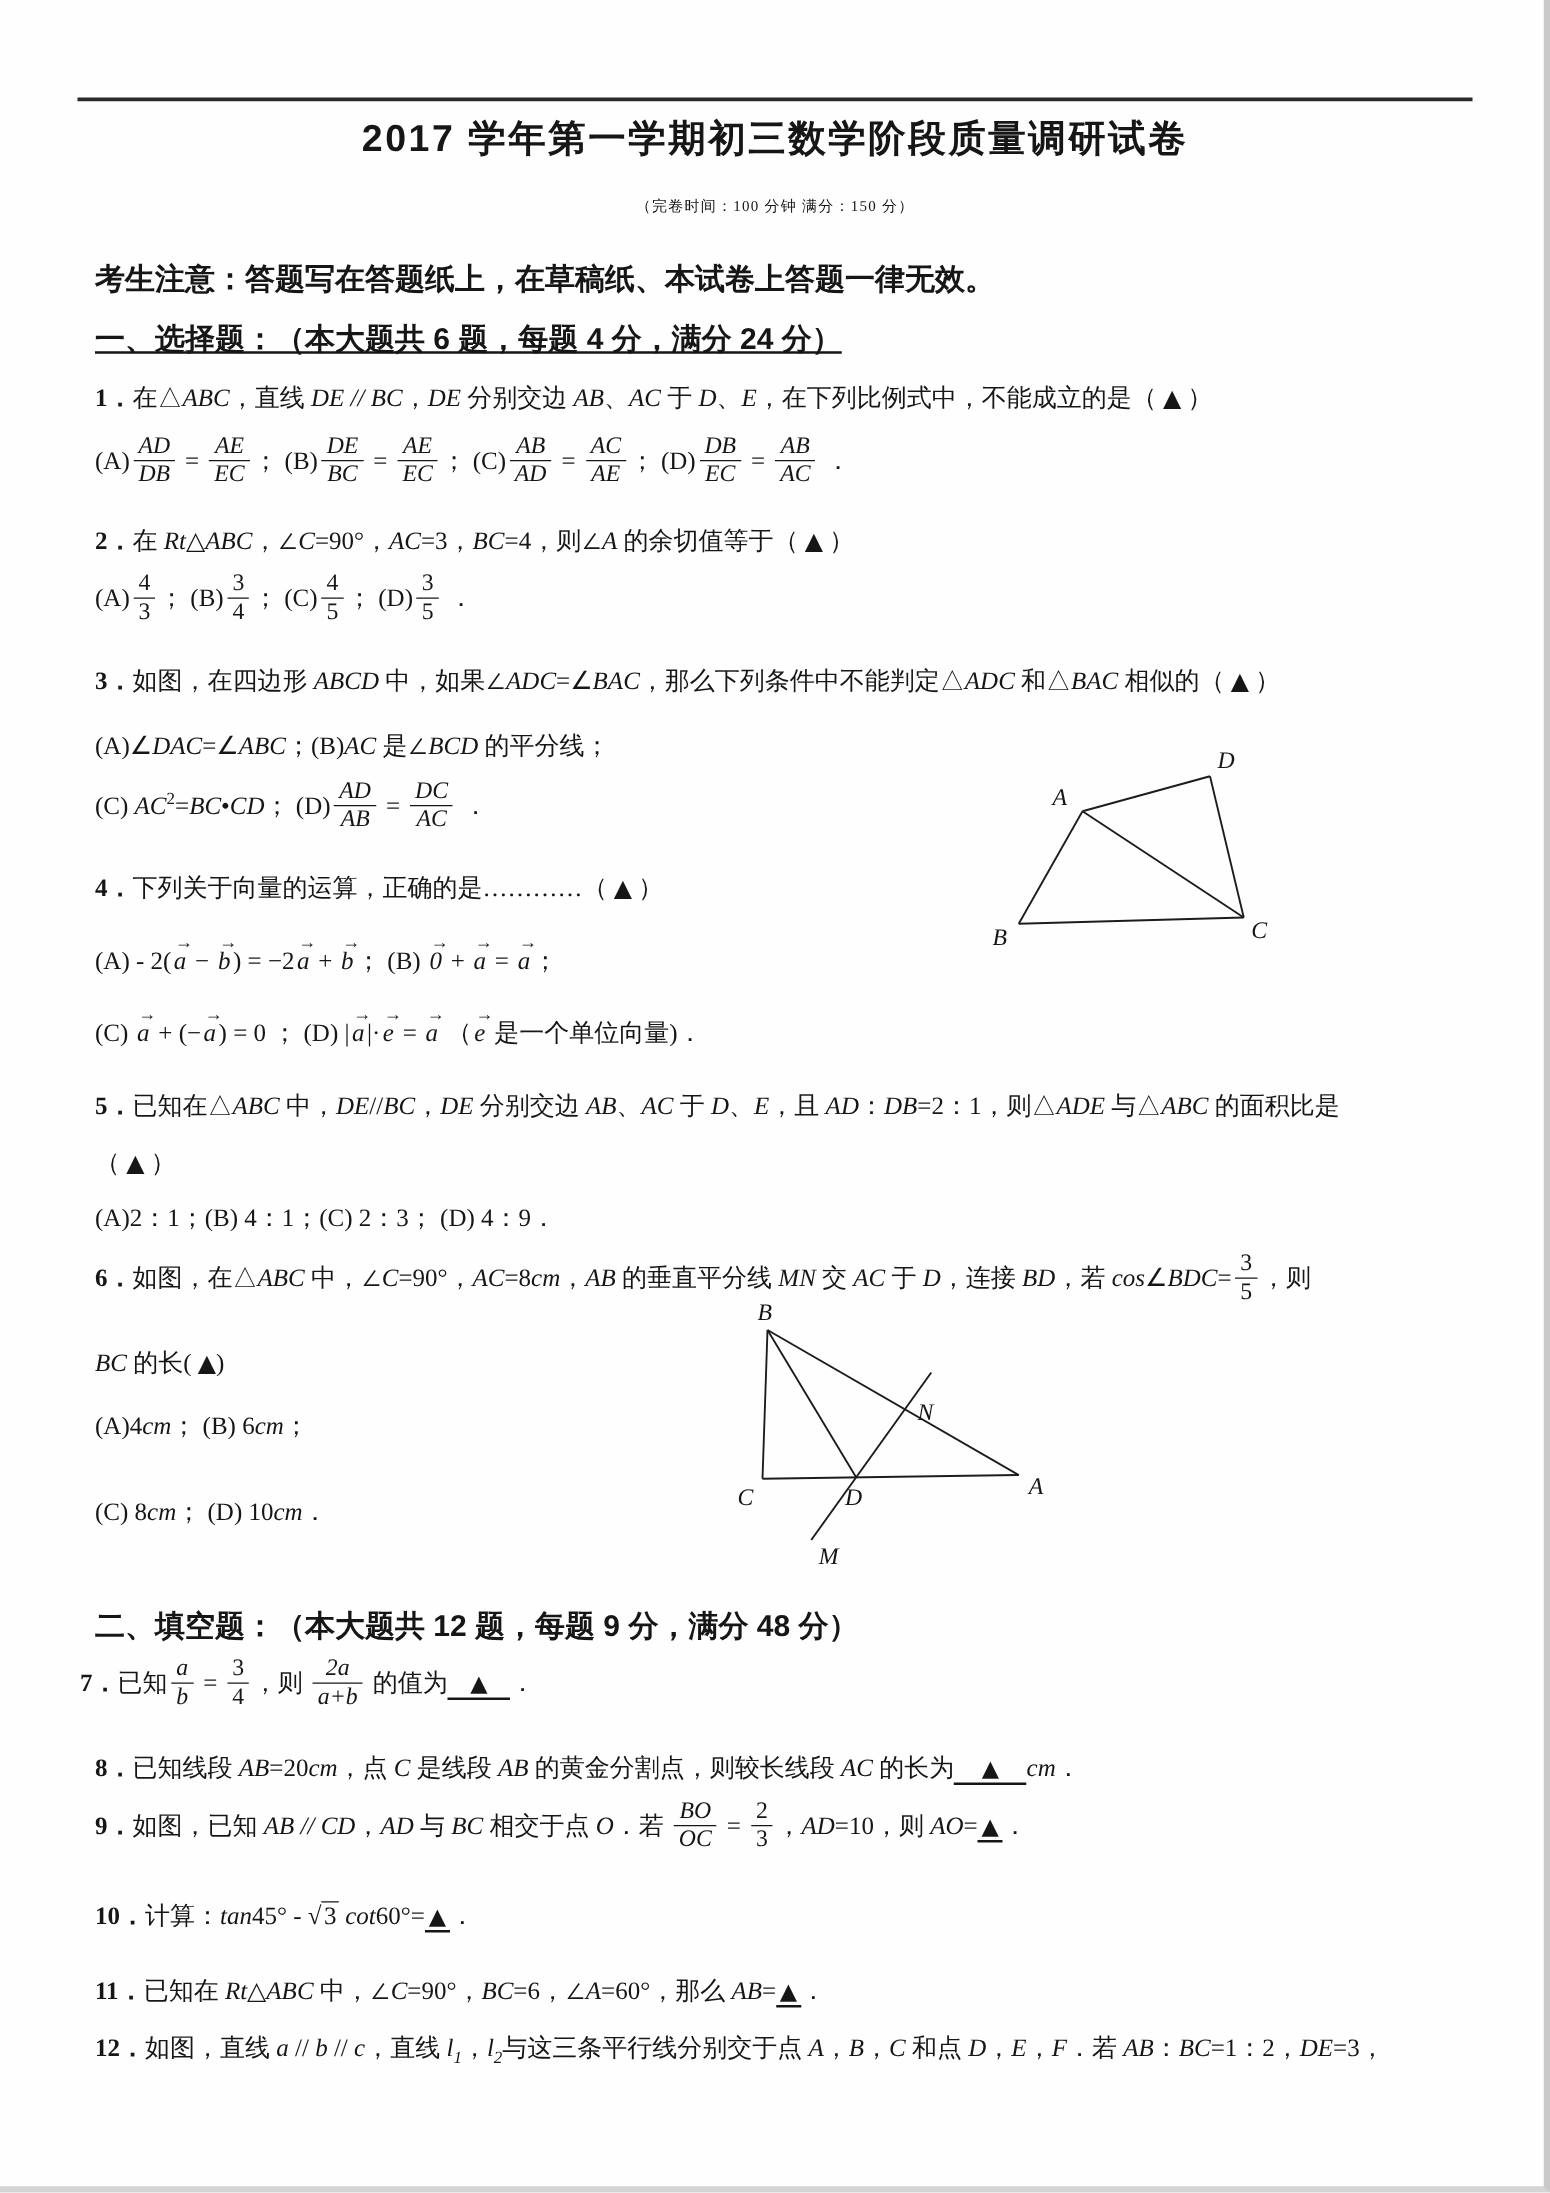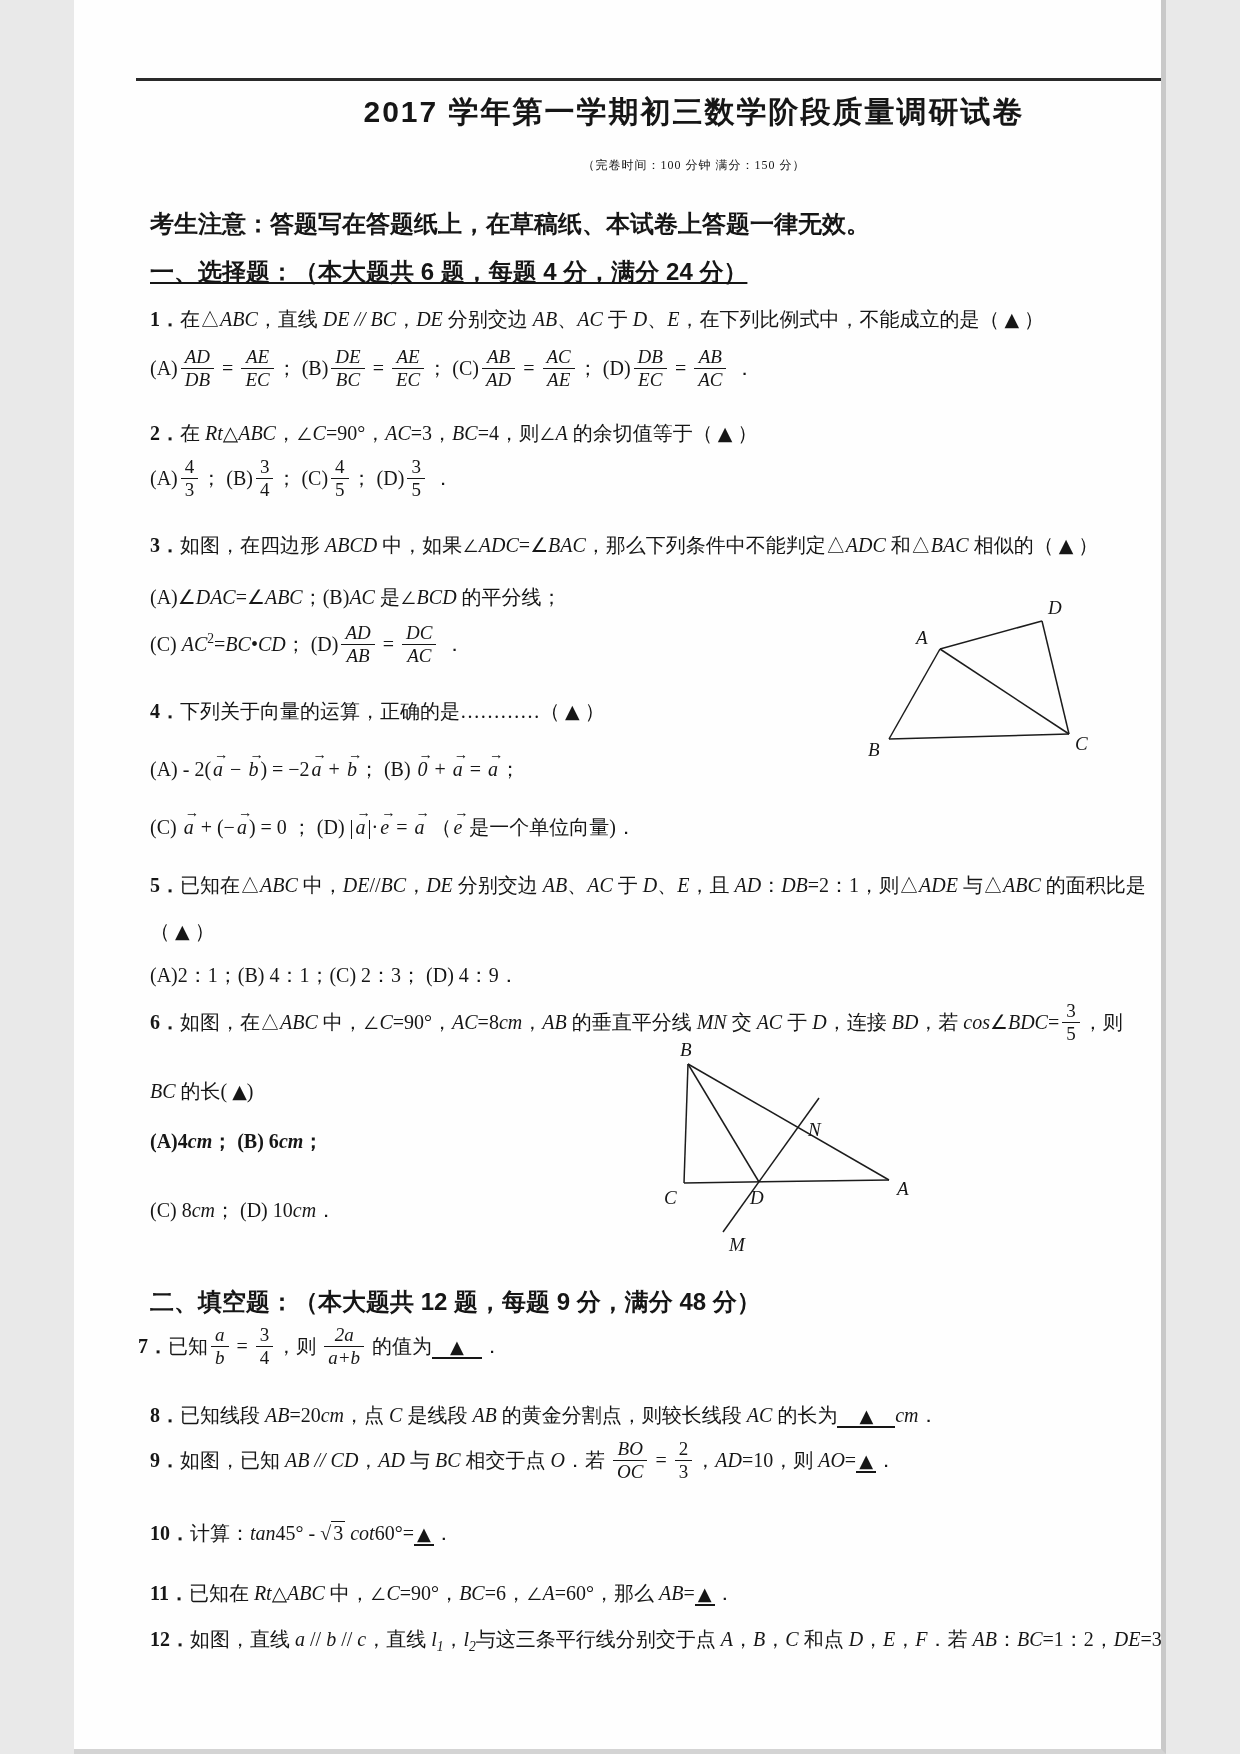--- a/index.html
+++ b/index.html
@@ -1,18 +1,18 @@
 <!DOCTYPE html>
 <html><head>
 <meta charset="utf-8">
 <style>
   html,body{margin:0;padding:0;background:#e9e9e9;}
   .page{
     position:relative;
-    width:1092px;height:1754px;
+    width:1240px;height:1754px;
     margin:0 auto;
     background:#fefefe;
     box-sizing:border-box;
     border-right:5px solid #c9c9c9;
     border-bottom:5px solid #d4d4d4;
     overflow:hidden;
     color:#161616;
     font-family:"Liberation Serif", serif;
   }
   .blk{
@@ -127,21 +127,21 @@
       <div class="blk " style="top: 756px; left: 76px;"><span class="t">(A) - 2(</span><span class="vec"><span class="ar">→</span><span>a</span></span><span class="t"> − </span><span class="vec"><span class="ar">→</span><span>b</span></span><span class="t">) = −2</span><span class="vec"><span class="ar">→</span><span>a</span></span><span class="t"> + </span><span class="vec"><span class="ar">→</span><span>b</span></span><span class="t">；  (B) </span><span class="vec"><span class="ar">→</span><span>0</span></span><span class="t"> + </span><span class="vec"><span class="ar">→</span><span>a</span></span><span class="t"> = </span><span class="vec"><span class="ar">→</span><span>a</span></span><span class="t">；</span></div>
       <div class="blk " style="top: 814px; left: 76px;"><span class="t">(C) </span><span class="vec"><span class="ar">→</span><span>a</span></span><span class="t"> + (−</span><span class="vec"><span class="ar">→</span><span>a</span></span><span class="t">) = 0 ；   (D) |</span><span class="vec"><span class="ar">→</span><span>a</span></span><span class="t">|·</span><span class="vec"><span class="ar">→</span><span>e</span></span><span class="t"> = </span><span class="vec"><span class="ar">→</span><span>a</span></span><span class="t">   （</span><span class="vec"><span class="ar">→</span><span>e</span></span><span class="t"> 是一个单位向量)．</span></div>
       <div class="blk " style="top: 872px; left: 76px;"><span class="bnum">5．</span><span class="t">已知在△</span><span class="i">ABC</span><span class="t"> 中，</span><span class="i">DE</span><span class="t">//</span><span class="i">BC</span><span class="t">，</span><span class="i">DE</span><span class="t"> 分别交边 </span><span class="i">AB</span><span class="t">、</span><span class="i">AC</span><span class="t"> 于 </span><span class="i">D</span><span class="t">、</span><span class="i">E</span><span class="t">，且 </span><span class="i">AD</span><span class="t">：</span><span class="i">DB</span><span class="t">=2：1，则△</span><span class="i">ADE</span><span class="t"> 与△</span><span class="i">ABC</span><span class="t"> 的面积比是</span></div>
       <div class="blk " style="top: 918px; left: 76px;"><span class="t">（  </span><span class="mark">▲</span><span class="t">  ）</span></div>
       <div class="blk " style="top: 962px; left: 76px;"><span class="t">(A)2：1；(B) 4：1；(C) 2：3；   (D) 4：9．</span></div>
       <div class="blk " style="top: 1002px; left: 76px;"><span class="bnum">6．</span><span class="t">如图，在△</span><span class="i">ABC</span><span class="t"> 中，∠</span><span class="i">C</span><span class="t">=90°，</span><span class="i">AC</span><span class="t">=8</span><span class="i">cm</span><span class="t">，</span><span class="i">AB</span><span class="t"> 的垂直平分线 </span><span class="i">MN</span><span class="t"> 交 </span><span class="i">AC</span><span class="t"> 于 </span><span class="i">D</span><span class="t">，连接 </span><span class="i">BD</span><span class="t">，若 </span><span class="i">cos</span><span class="t">∠</span><span class="i">BDC</span><span class="t">=</span><span class="frac">
           <span class="fn">3</span>
           <span class="fd">5</span>
         </span><span class="t">，则</span></div>
       <div class="blk " style="top: 1078px; left: 76px;"><span class="i">BC</span><span class="t"> 的长(  </span><span class="mark">▲</span><span class="t">)</span></div>
-      <div class="blk " style="top: 1128px; left: 76px; font-weight: bold;"><span class="t">(A)4</span><span class="i">cm</span><span class="t">；    (B) 6</span><span class="i">cm</span><span class="t">；</span></div>
+      <div class="blk " style="top: 1128px; left: 76px;"><span class="t">(A)4</span><span class="i">cm</span><span class="t">；    (B) 6</span><span class="i">cm</span><span class="t">；</span></div>
       <div class="blk " style="top: 1197px; left: 76px;"><span class="t">(C) 8</span><span class="i">cm</span><span class="t">；  (D) 10</span><span class="i">cm</span><span class="t">．</span></div>
       <div class="blk heading" style="top: 1286px; left: 76px;"><span class="t">二、填空题：（本大题共 12 题，每题 9 分，满分 48 分）</span></div>
       <div class="blk " style="top: 1326px; left: 64px;"><span class="bnum">7．</span><span class="t">已知</span><span class="frac">
           <span class="fn i">a</span>
           <span class="fd i">b</span>
         </span><span class="t"> = </span><span class="frac">
           <span class="fn">3</span>
           <span class="fd">4</span>
         </span><span class="t">，则 </span><span class="frac">
           <span class="fn i">2a</span>

